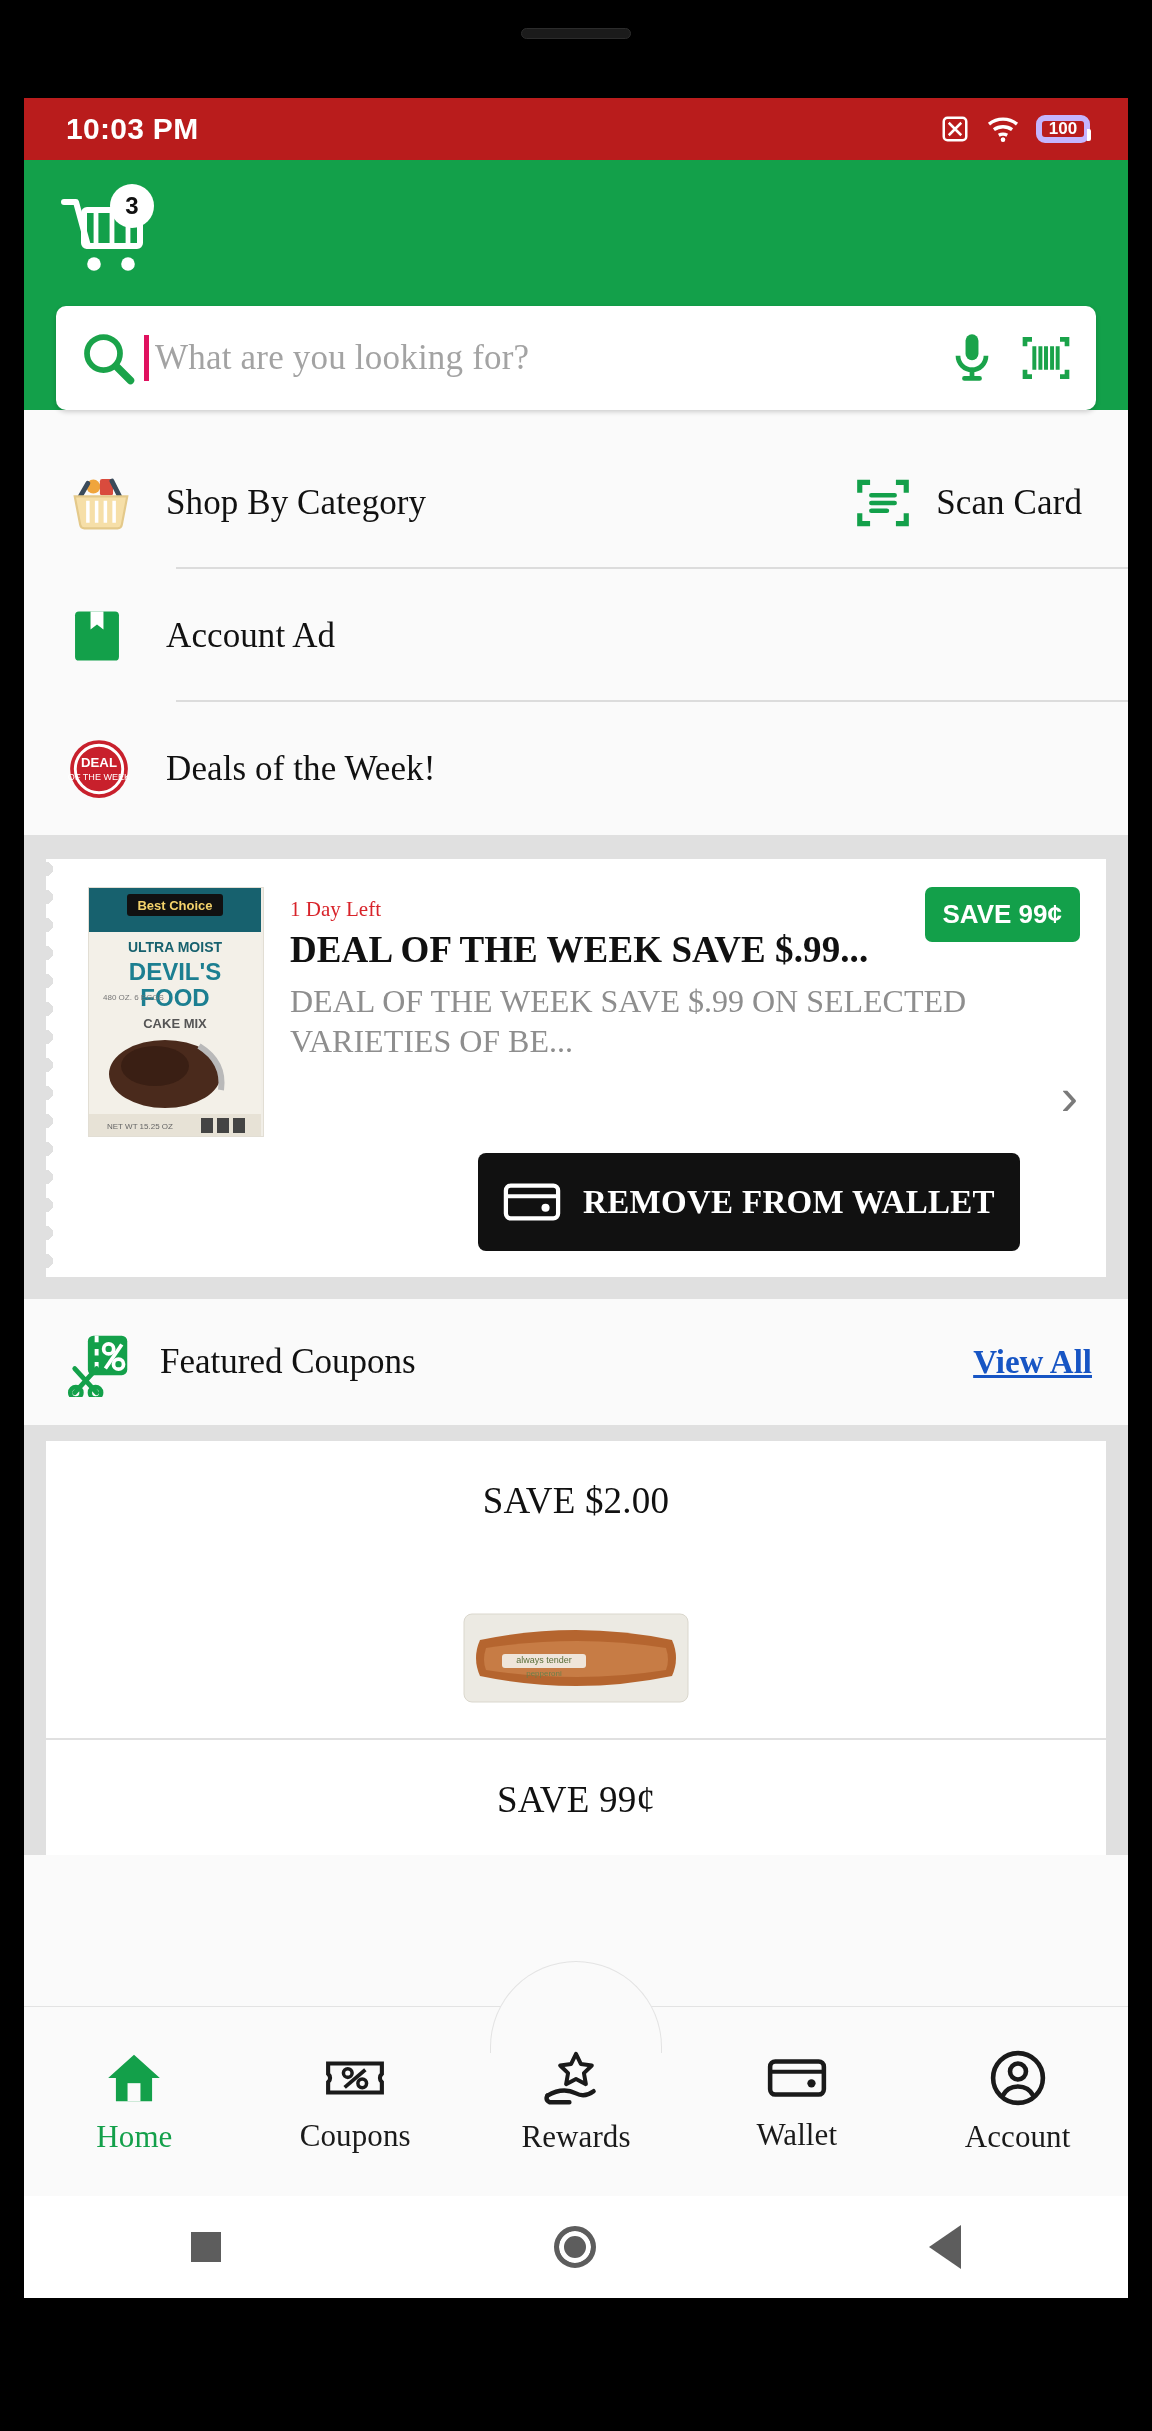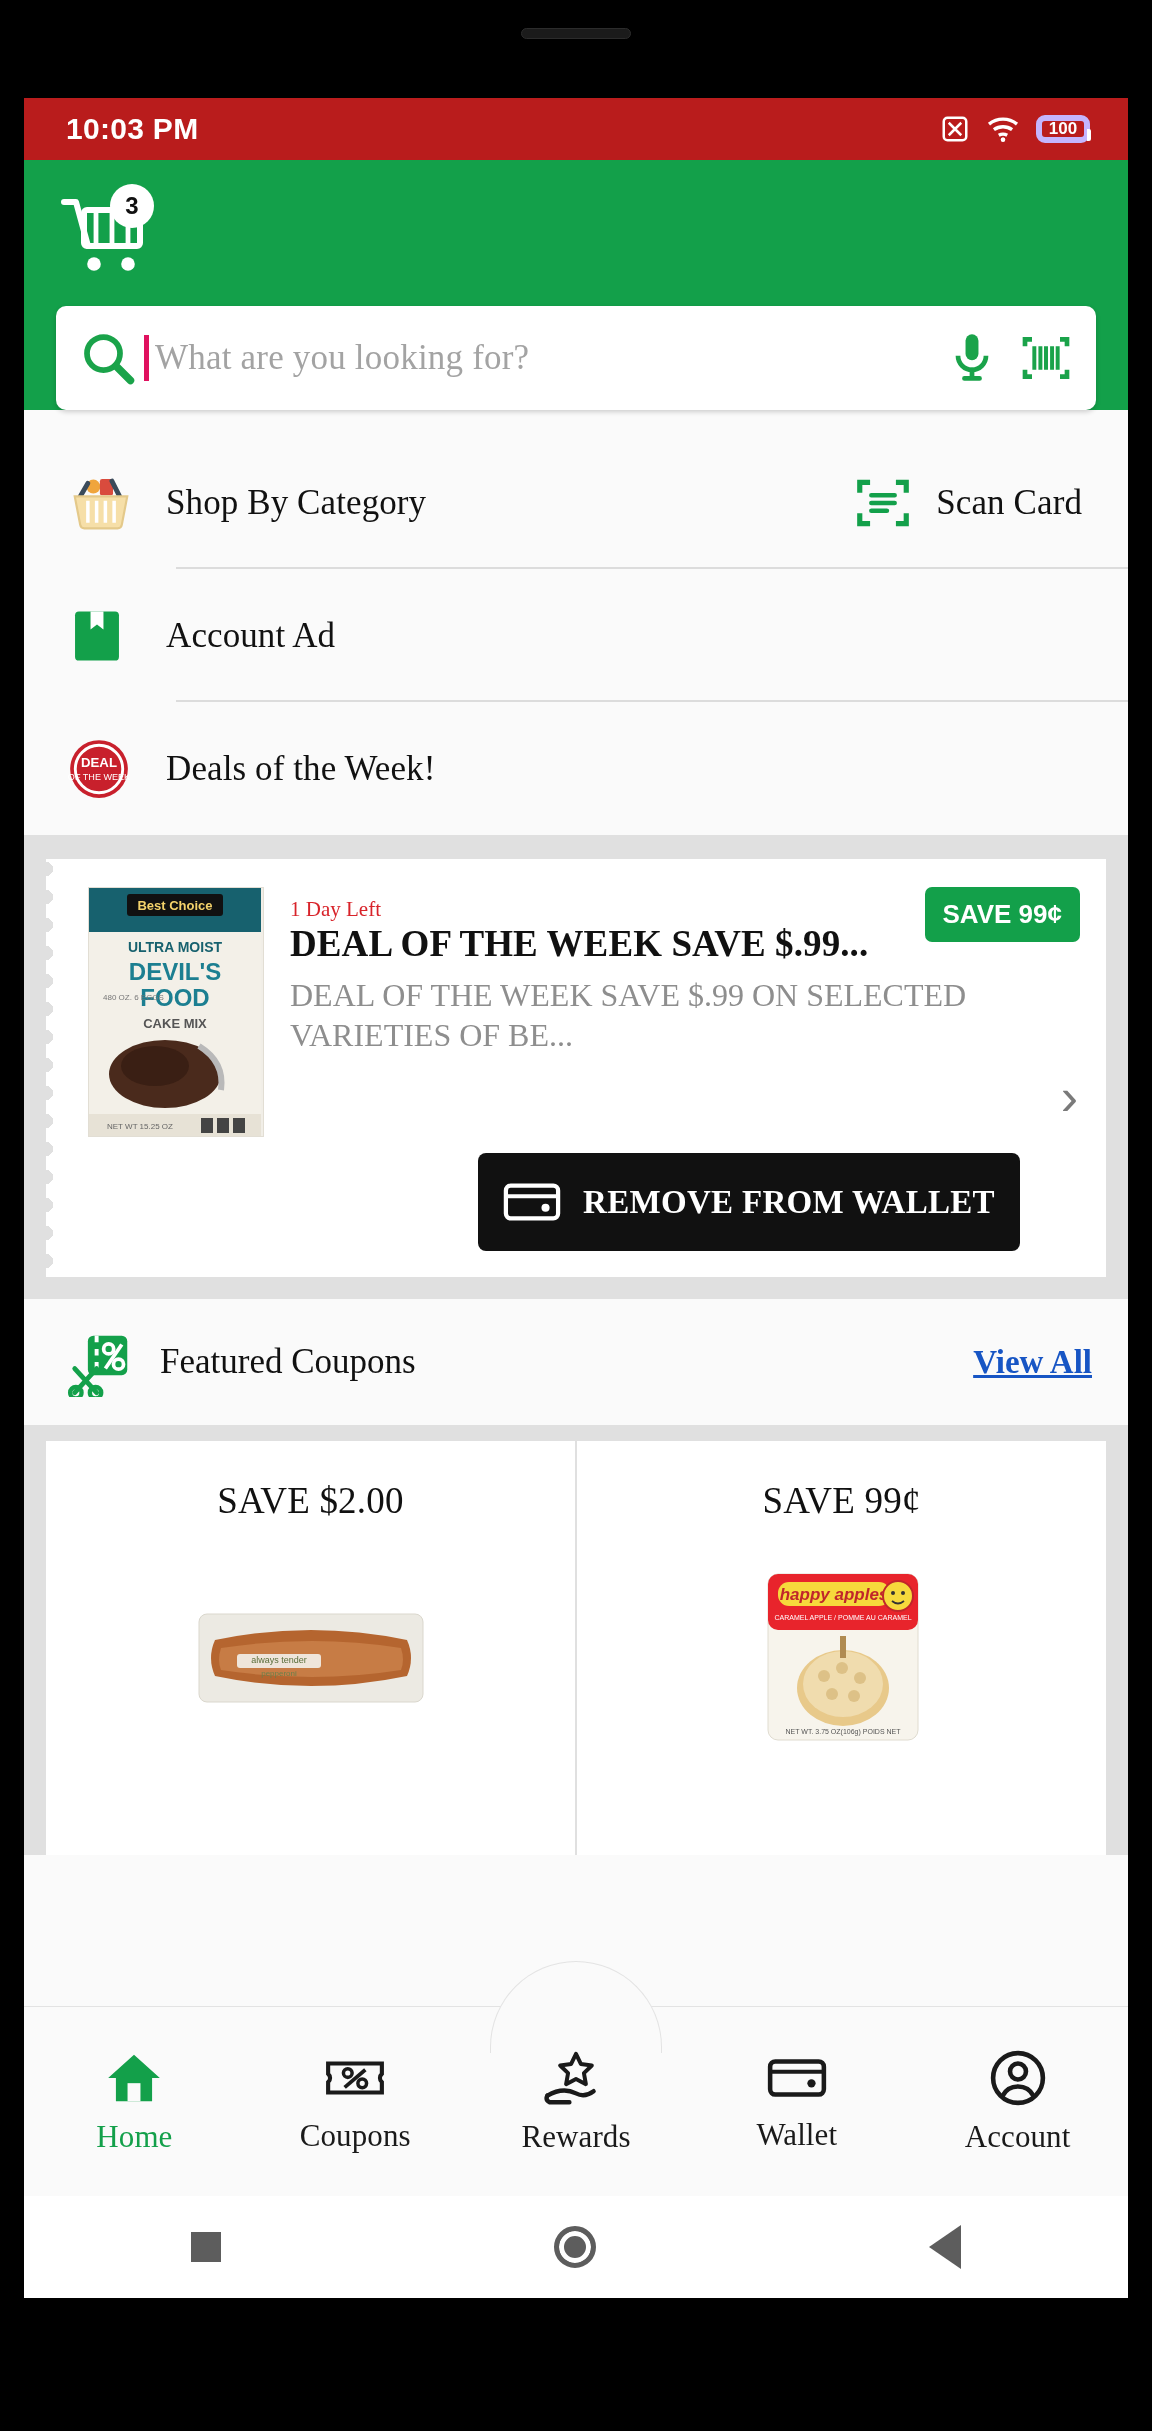--- a/index.html
+++ b/index.html
@@ -112,21 +112,21 @@
     background:
       radial-gradient(circle at 0 10px, #e0e0e0 7px, transparent 7px) 0 0/14px 28px repeat-y;
   }
   .deal-thumb {
     width:176px; height:250px; margin-left:22px; flex:none;
     background:#f1eee7; border:1px solid #e2ded4; overflow:hidden; position:relative;
   }
   .deal-info { flex:1; padding-left:26px; padding-right:20px; }
   .deal-days { color:#d8232a; font-size:21px; margin-top:10px; }
   .deal-title {
-    font-size:37px; font-weight:700; color:#111; margin-top:0; letter-spacing:.1px;
+    font-size:37px; font-weight:700; color:#111; margin-top:6px; letter-spacing:.1px;
     white-space:nowrap; overflow:hidden;
   }
   .deal-desc {
     font-size:32px; color:#8e8e8e; line-height:1.25; margin-top:10px;
   }
   .save-pill {
     position:absolute; right:26px; top:28px;
     background:#13a04a; color:#fff; border-radius:7px;
     font-family:"Liberation Sans", sans-serif; font-weight:700;
     font-size:26px; padding:12px 18px;
@@ -149,21 +149,21 @@
   }
   .feat-left { display:flex; align-items:center; gap:24px; }
   .feat-title { font-size:35px; color:#111; }
   .view-all {
     font-size:33px; color:#1755c4; text-decoration:underline; font-weight:700;
   }
 
   
   #coupongrid {
     background:#e0e0e0; padding:16px 22px 0 22px; display:flex; gap:2px;
-    height:430px; overflow:hidden;
+    height:430px; overflow:hidden;flex-direction:column;
   }
   .coupon-card {
     flex:1; background:#fff; padding-top:38px; text-align:center; position:relative;
   }
   .coupon-save { font-size:37px; color:#111; letter-spacing:.2px; }
   .coupon-img {
     margin:46px auto 0 auto; width:260px; height:170px; position:relative;
   }
 
   

